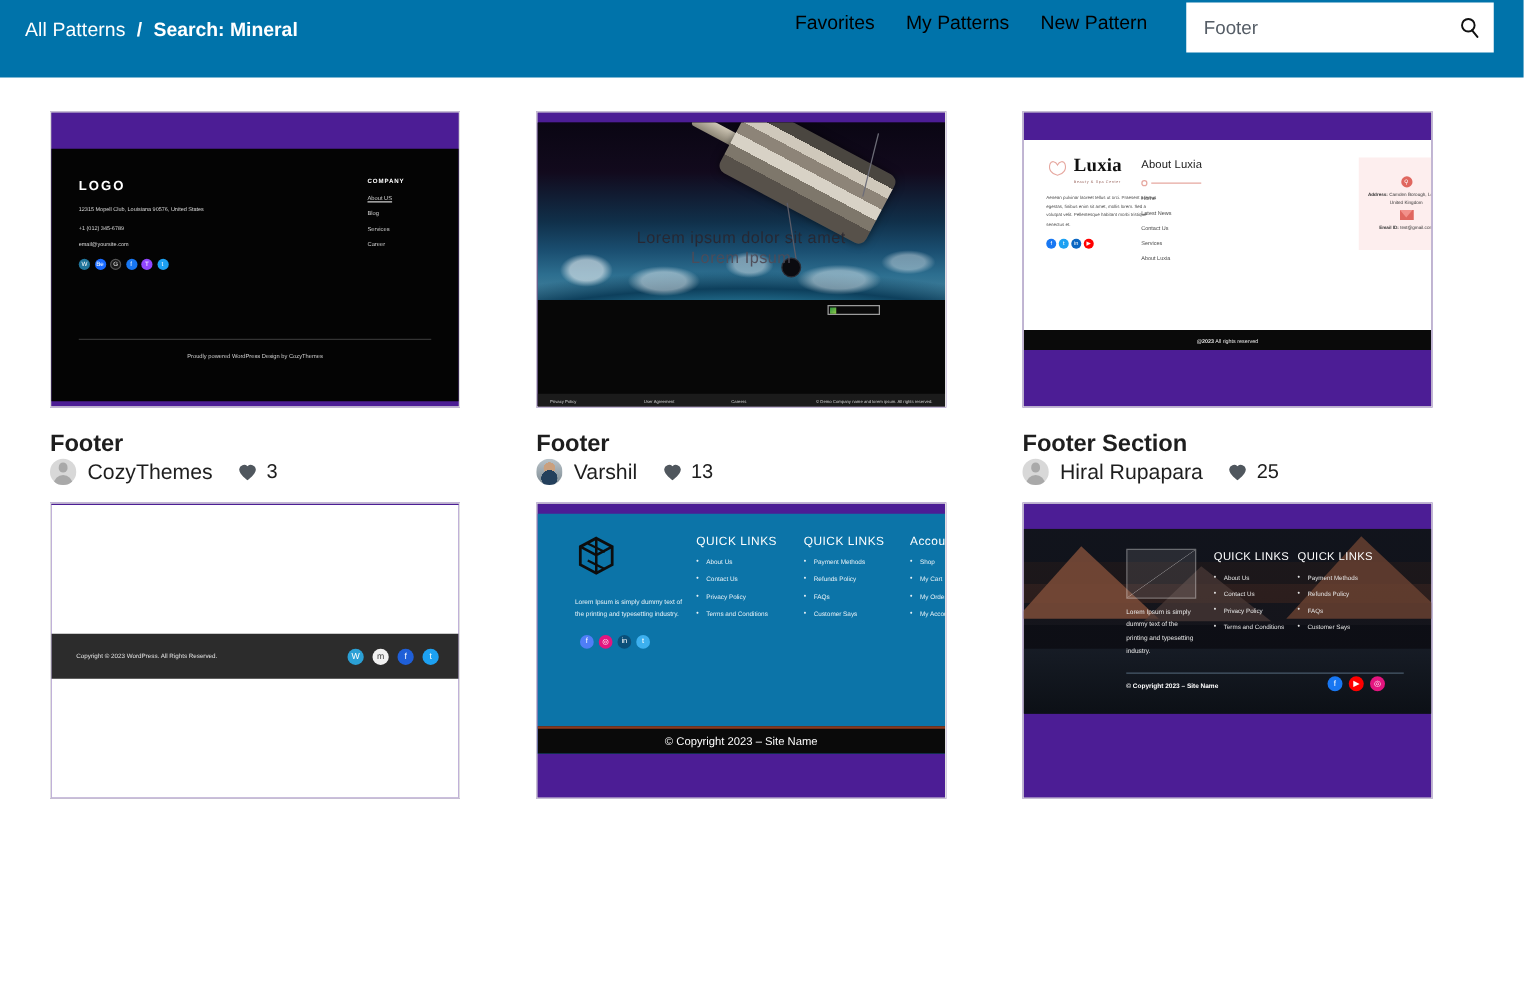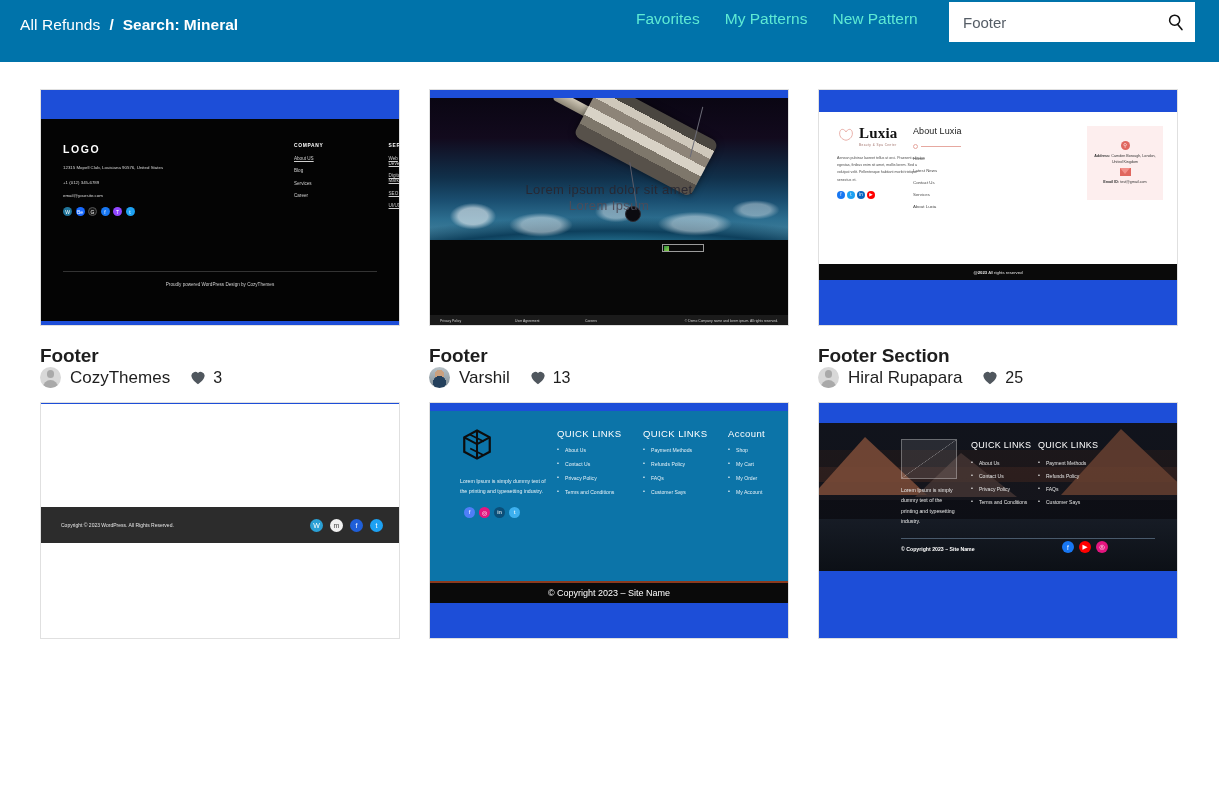--- a/index.html
+++ b/index.html
@@ -37,21 +37,21 @@
 
   .nav {
     position: absolute;
     left: 636px;
     top: 10px;
     display: flex;
     gap: 25px;
     align-items: center;
   }
   .nav a {
-    color: #5eead4;
+    color: #000000;
     font-size: 15.5px;
     text-decoration: none;
     white-space: nowrap;
   }
 
   .searchbox {
     position: absolute;
     left: 949px;
     top: 2px;
     width: 246px;
@@ -94,24 +94,24 @@
   .grid {
     display: grid;
     grid-template-columns: 360px 360px 360px;
     column-gap: 29px;
     row-gap: 0;
     margin: 27px 40px 0 40px;
   }
 
   .card { width: 360px; }
   .thumb-frame {
-    width: 360px;
+    width: 328px;
     height: 237px;
     border: 1px solid #e0e0e0;
-    background: #1d4ed8;
+    background: #4c1d95;
     overflow: hidden;
     position: relative;
     cursor: pointer;
   }
   .thumb-inner {
     position: absolute;
     left: 0; right: 0;
     overflow: hidden;
   }
 
@@ -352,21 +352,21 @@
   .t6 .copy { position:absolute; left:82px; top:123px; font-size:5.2px; color:#fff; font-weight:700; }
   .t6 .socials { position:absolute; left:243px; top:118px; display:flex; gap:5px; }
   .t6 .soc { width:12px; height:12px; border-radius:50%; display:flex; align-items:center; justify-content:center; font-size:6.5px; color:#fff; }
 </style>
 </head>
 <body>
 
 <div class="header">
 
   <div class="breadcrumb">
-    <a class="bc-link" href="#">All Refunds</a>
+    <a class="bc-link" href="#">All Patterns</a>
     <span class="bc-sep">/</span>
     <span class="bc-current">Search: Mineral</span>
   </div>
 
   <div class="nav">
     <a href="#">Favorites</a>
     <a href="#">My Patterns</a>
     <a href="#">New Pattern</a>
   </div>
 

